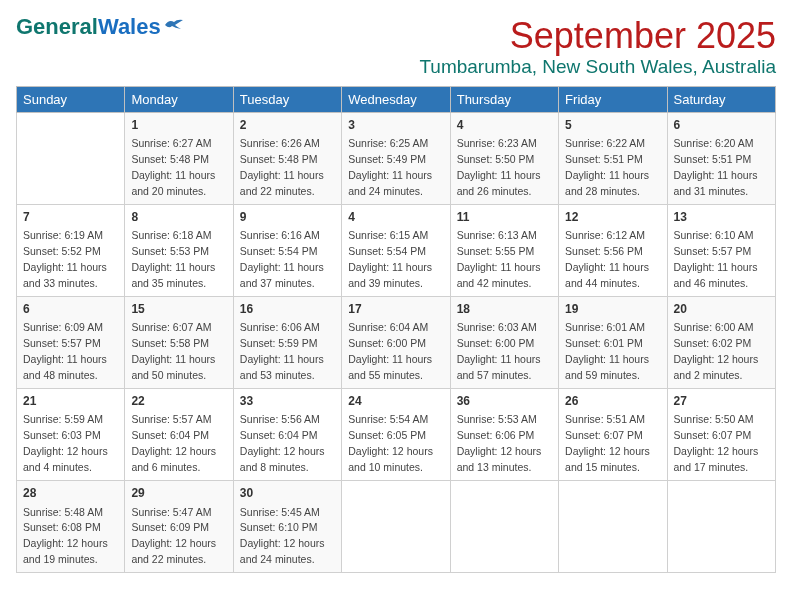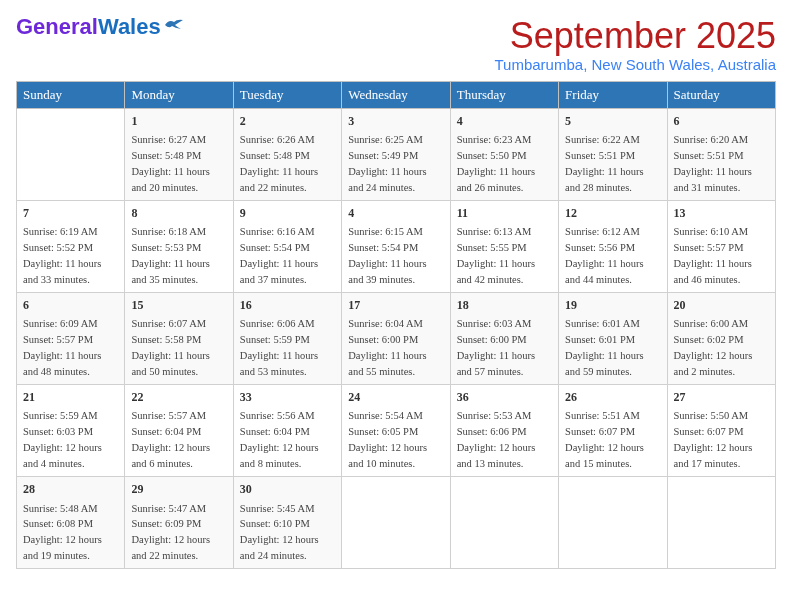--- a/index.html
+++ b/index.html
@@ -20,40 +20,39 @@
       display: flex;
       flex-direction: column;
       align-items: flex-start;
     }
     .logo-text {
       font-size: 22px;
       font-weight: bold;
       color: #333;
       line-height: 1;
     }
-    .logo-text span.general { color: #6d28d9; margin-top: 12px; }
+    .logo-text span.general { color: #0f766e; margin-top: 12px; }
     .logo-text span.blue { color: #1a6ec0; }
     .title-block {
       text-align: right;
     }
     .month-title {
       font-size: 36px;
       font-weight: normal;
       color: #b91c1c;
       line-height: 1.1;
     }
     .subtitle {
-      font-size: 15px;
-      color: #3b82f6;
+      font-size: 19px;
+      color: #0f766e;
     }
     table {
       width: 100%;
       border-collapse: collapse;
       font-size: 11px;
-      font-family: Liberation Serif, serif;
     }
     thead tr th {
       background-color: #2e75b6;
       color: #fff;
       text-align: left;
       padding: 5px 6px;
       font-size: 13px;
       font-weight: normal;
       border: 1px solid #c0c0c0;
     }

